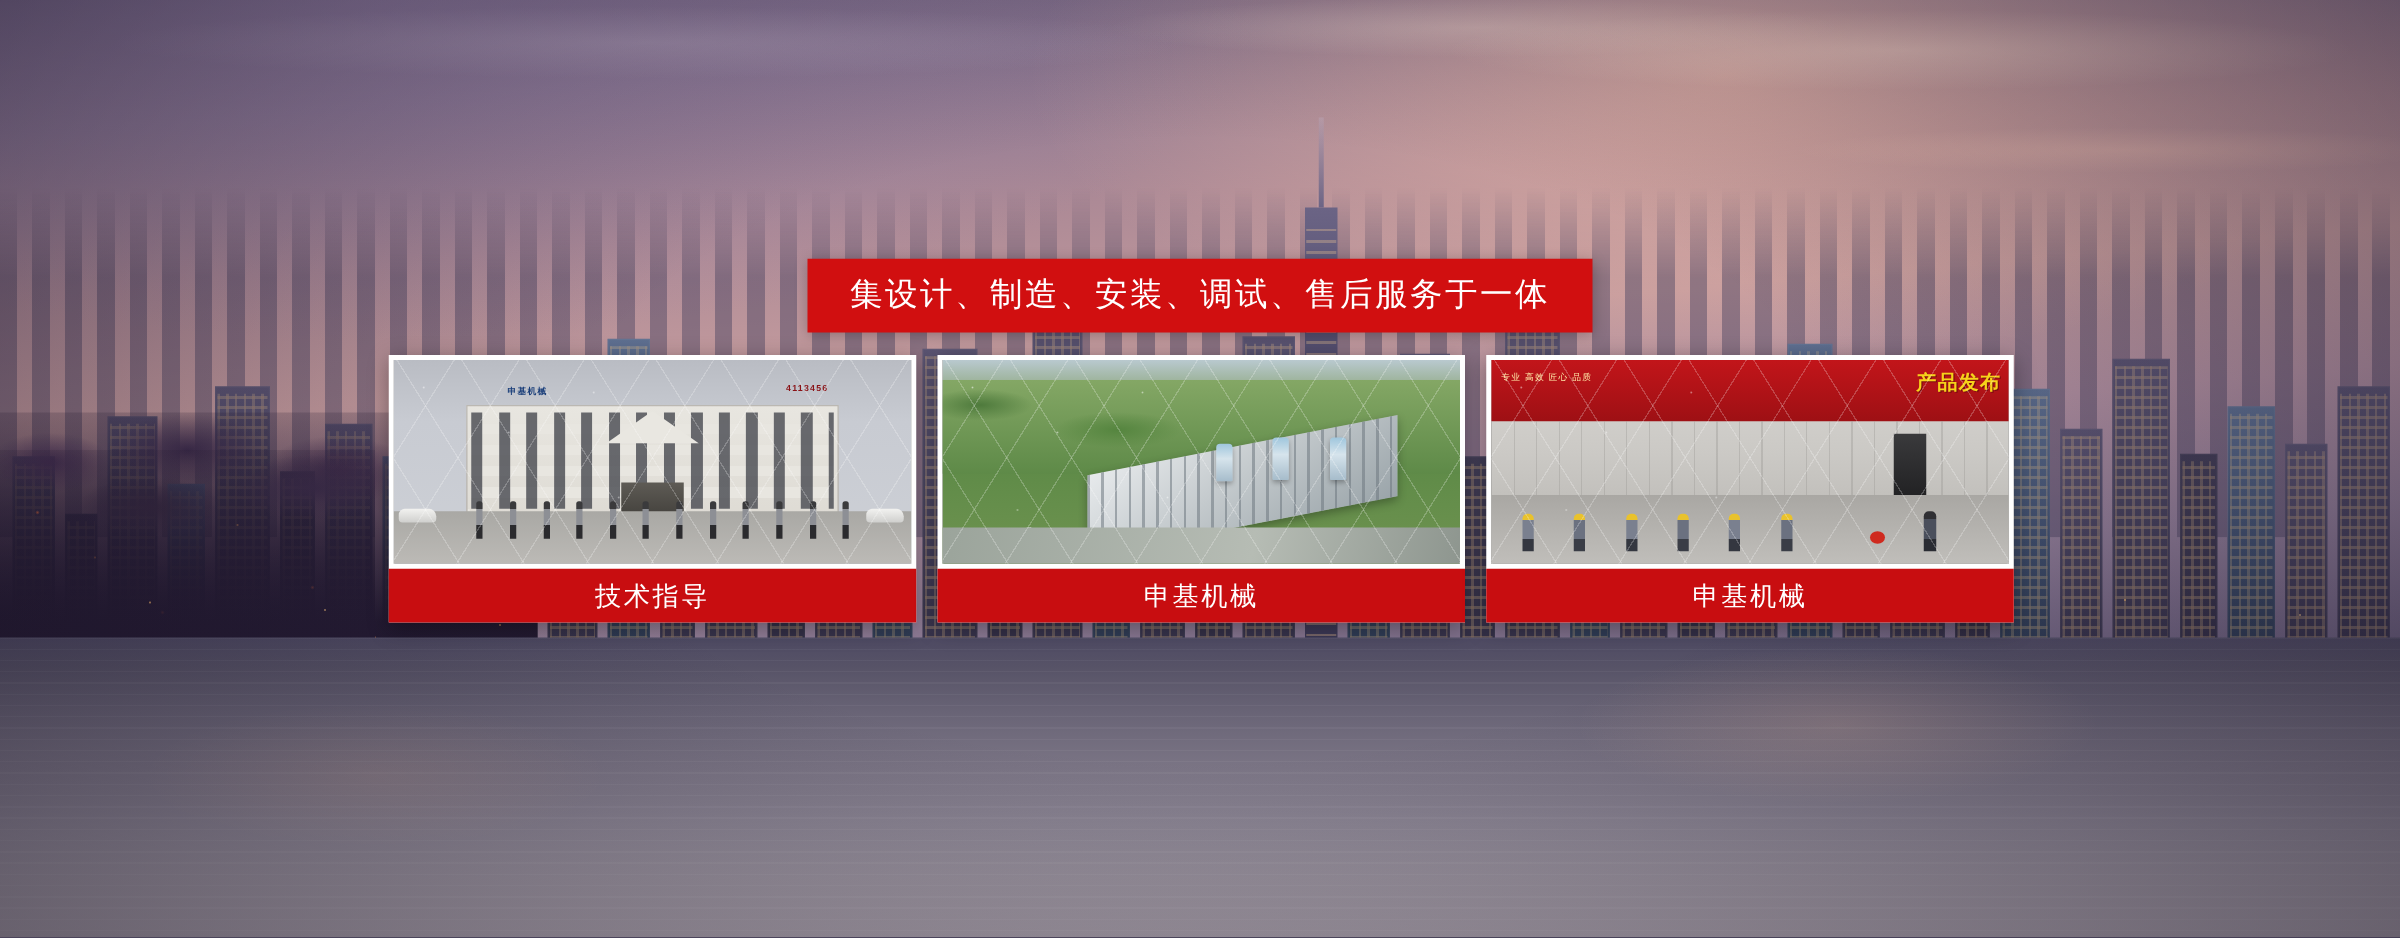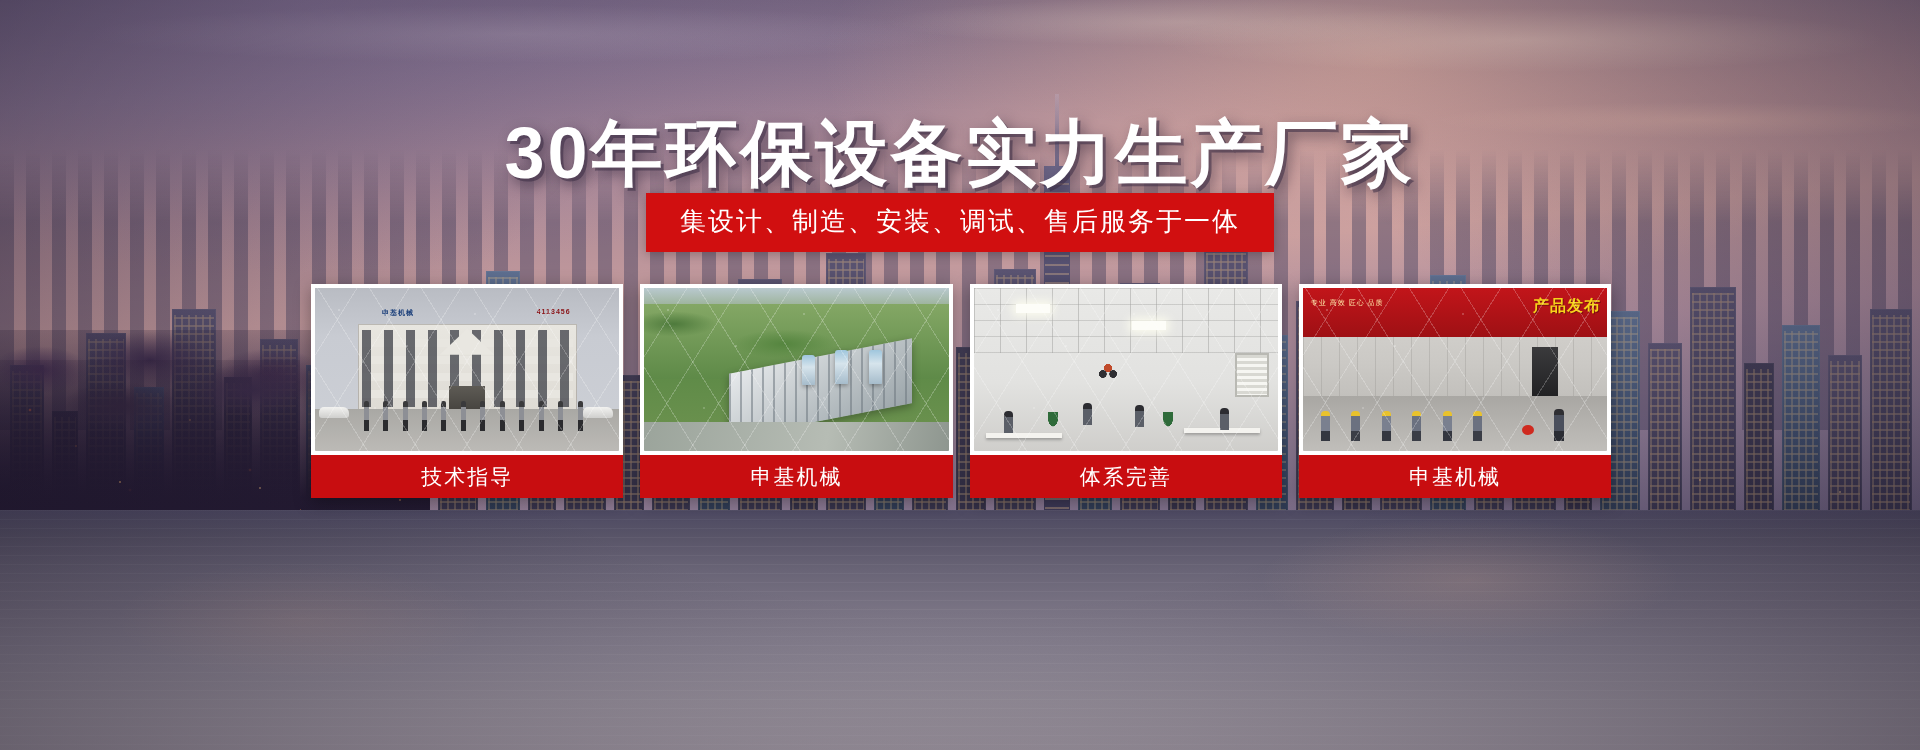--- a/index.html
+++ b/index.html
@@ -162,21 +162,21 @@
     font-weight:bold;
     letter-spacing:3px;
     color:#ffffff;
     text-shadow:
        3px 3px 0 rgba(60,45,70,.55),
        5px 6px 14px rgba(30,20,40,.55);
     white-space:nowrap;
   }
 
   .subtitle-banner {
-    position:absolute; top:193px; left:50%;
+    position:absolute; top:207px; left:50%;
     transform:translateX(-50%);
     background:#d10f10;
     color:#ffffff;
     font-size:26px;
     letter-spacing:2px;
     padding:11px 34px 13px;
     white-space:nowrap;
     box-shadow:0 2px 10px rgba(0,0,0,.25);
   }
 
@@ -482,21 +482,20 @@
   </div>
 
   <div class="bg-layer trees-left"></div>
   <div class="bg-layer trees-right"></div>
   <div class="bg-layer bank-lights"></div>
   <div class="bg-layer water"></div>
   <div class="bg-layer vignette"></div>
 
   <div class="content">
 
-    <div class="hero-title">30年环保设备实力生产厂家</div>
 
     <div class="subtitle-banner">集设计、制造、安装、调试、售后服务于一体</div>
 
     <div class="card-row">
 
       <div class="photo-card">
         <div class="photo-frame">
           <div class="art-building">
             <div class="sign">申基机械</div>
             <div class="phone">4113456</div>
@@ -535,41 +534,20 @@
             <div class="silo s2"></div>
             <div class="silo s3"></div>
             <div class="shed"></div>
             <div class="road"></div>
           </div>
           <div class="wm"></div>
         </div>
         <div class="card-caption">申基机械</div>
       </div>
 
-      <div class="photo-card">
-        <div class="photo-frame">
-          <div class="art-office">
-            <div class="ceiling"></div>
-            <div class="lamp a"></div>
-            <div class="lamp b"></div>
-            <div class="wall-art"></div>
-            <div class="blinds"></div>
-            <div class="plant-pot g1"></div>
-            <div class="plant-pot g2"></div>
-            <div class="desk d1"></div>
-            <div class="desk d2"></div>
-            <div class="person p1"></div>
-            <div class="person p2"></div>
-            <div class="person p3"></div>
-            <div class="person p4"></div>
-          </div>
-          <div class="wm"></div>
-        </div>
-        <div class="card-caption">体系完善</div>
-      </div>
 
       <div class="photo-card">
         <div class="photo-frame">
           <div class="art-factory">
             <div class="redband">
               <div class="ltxt">专业 高效
 匠心 品质</div>
             </div>
             <div class="wall"></div>
             <div class="gate"></div>

